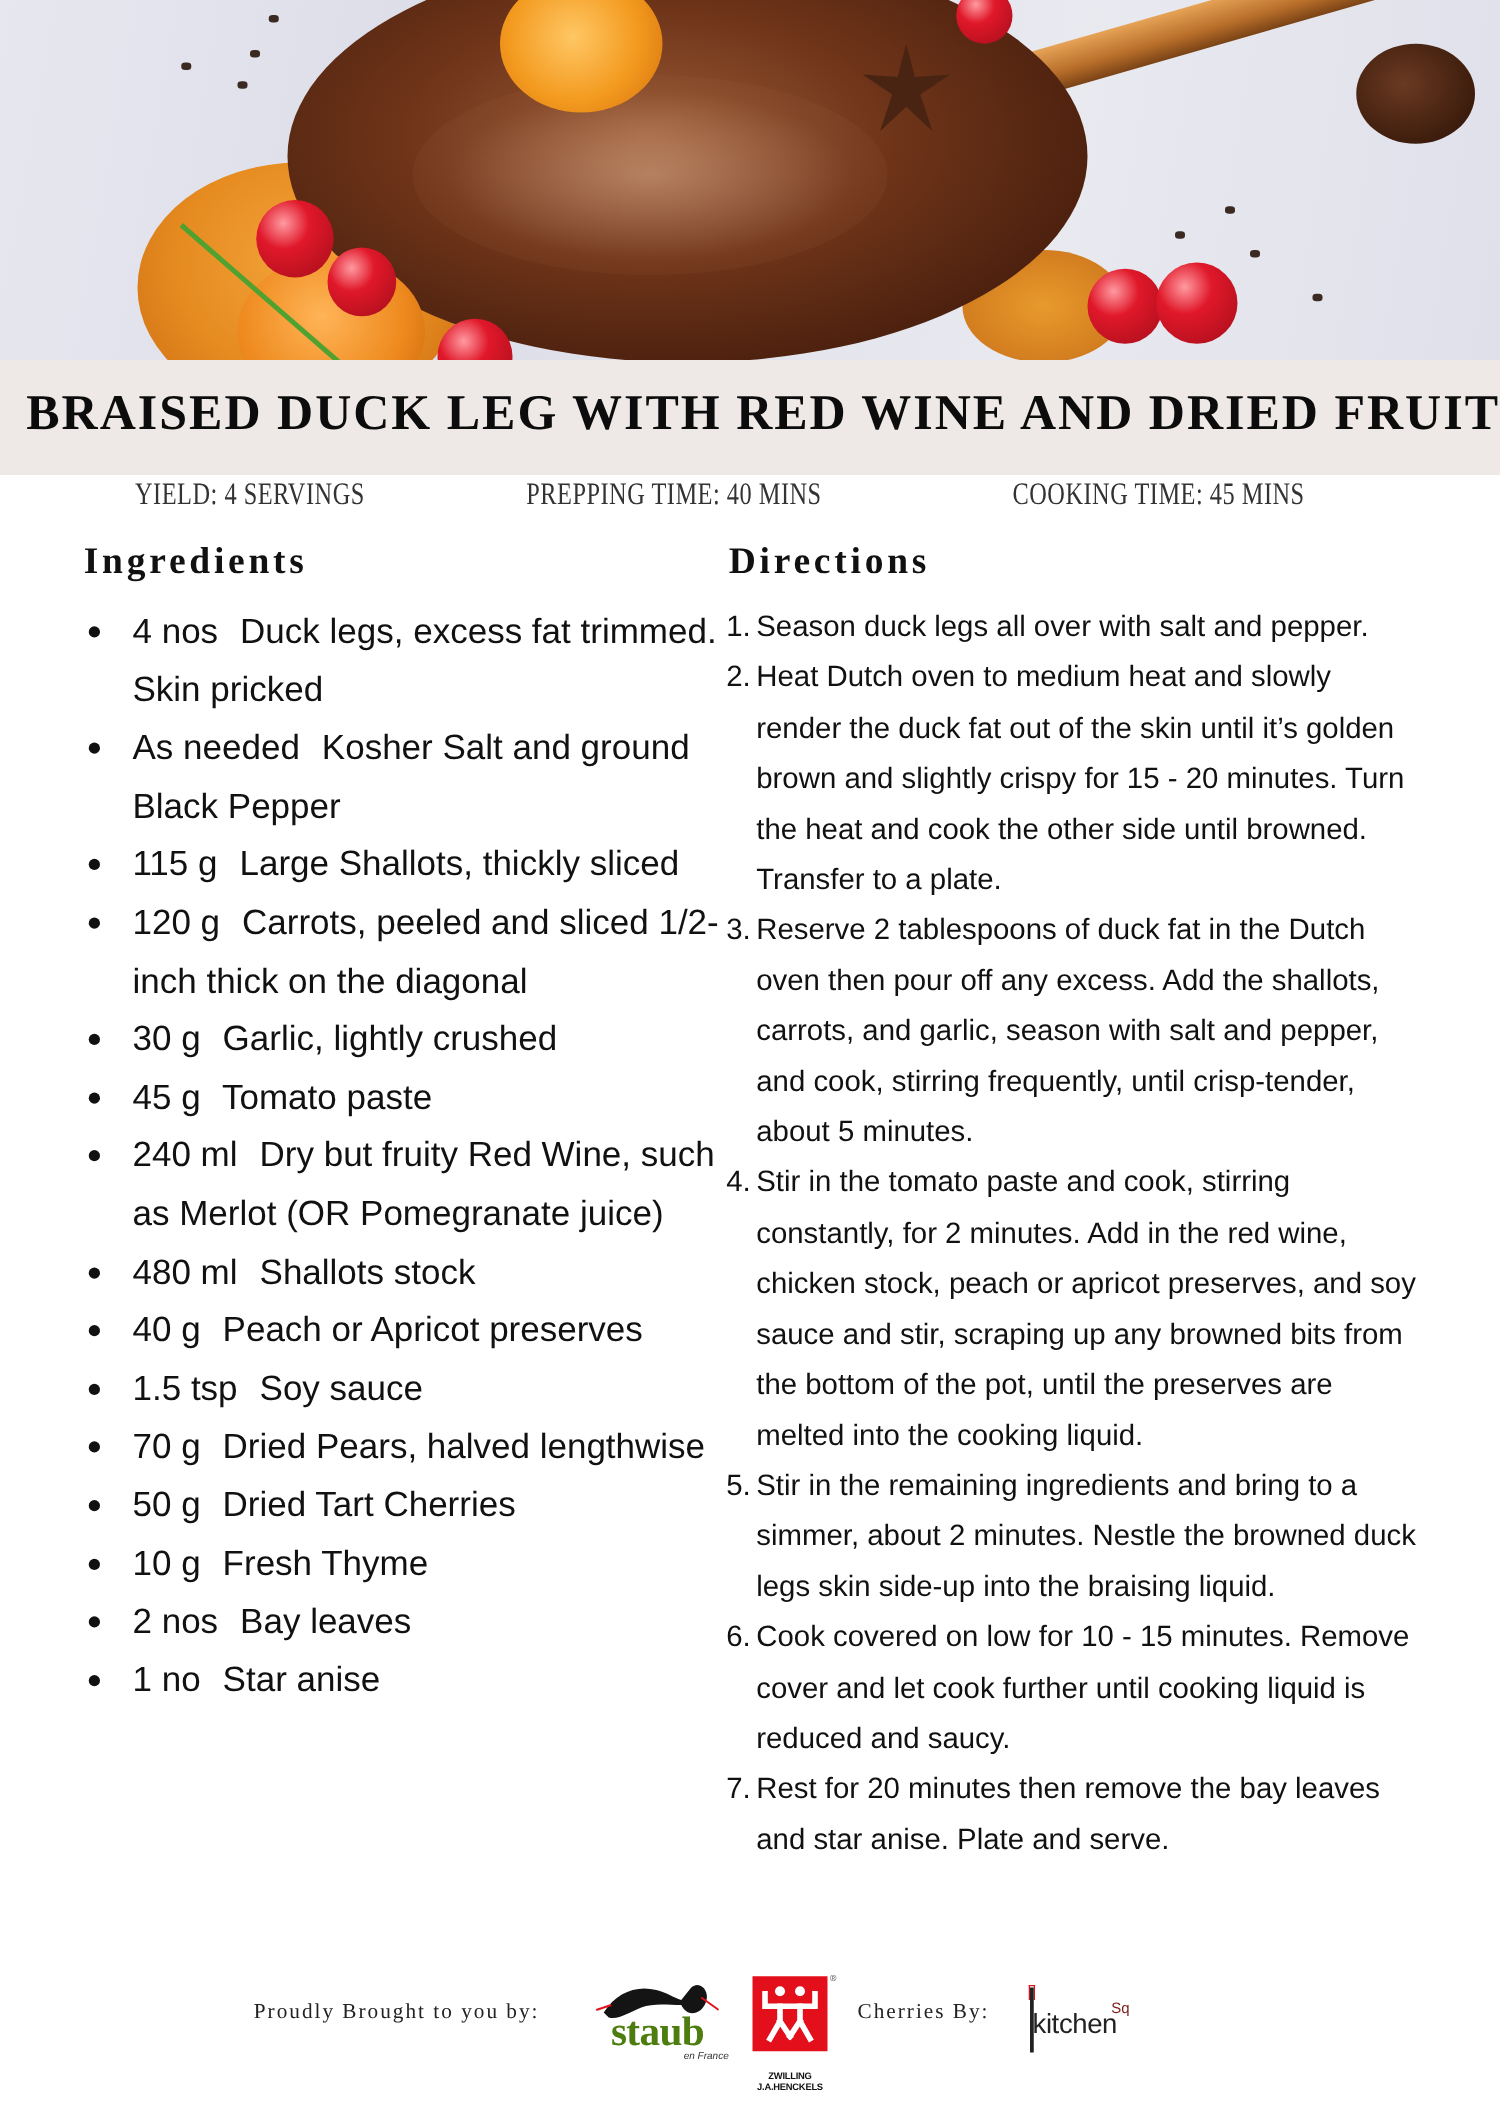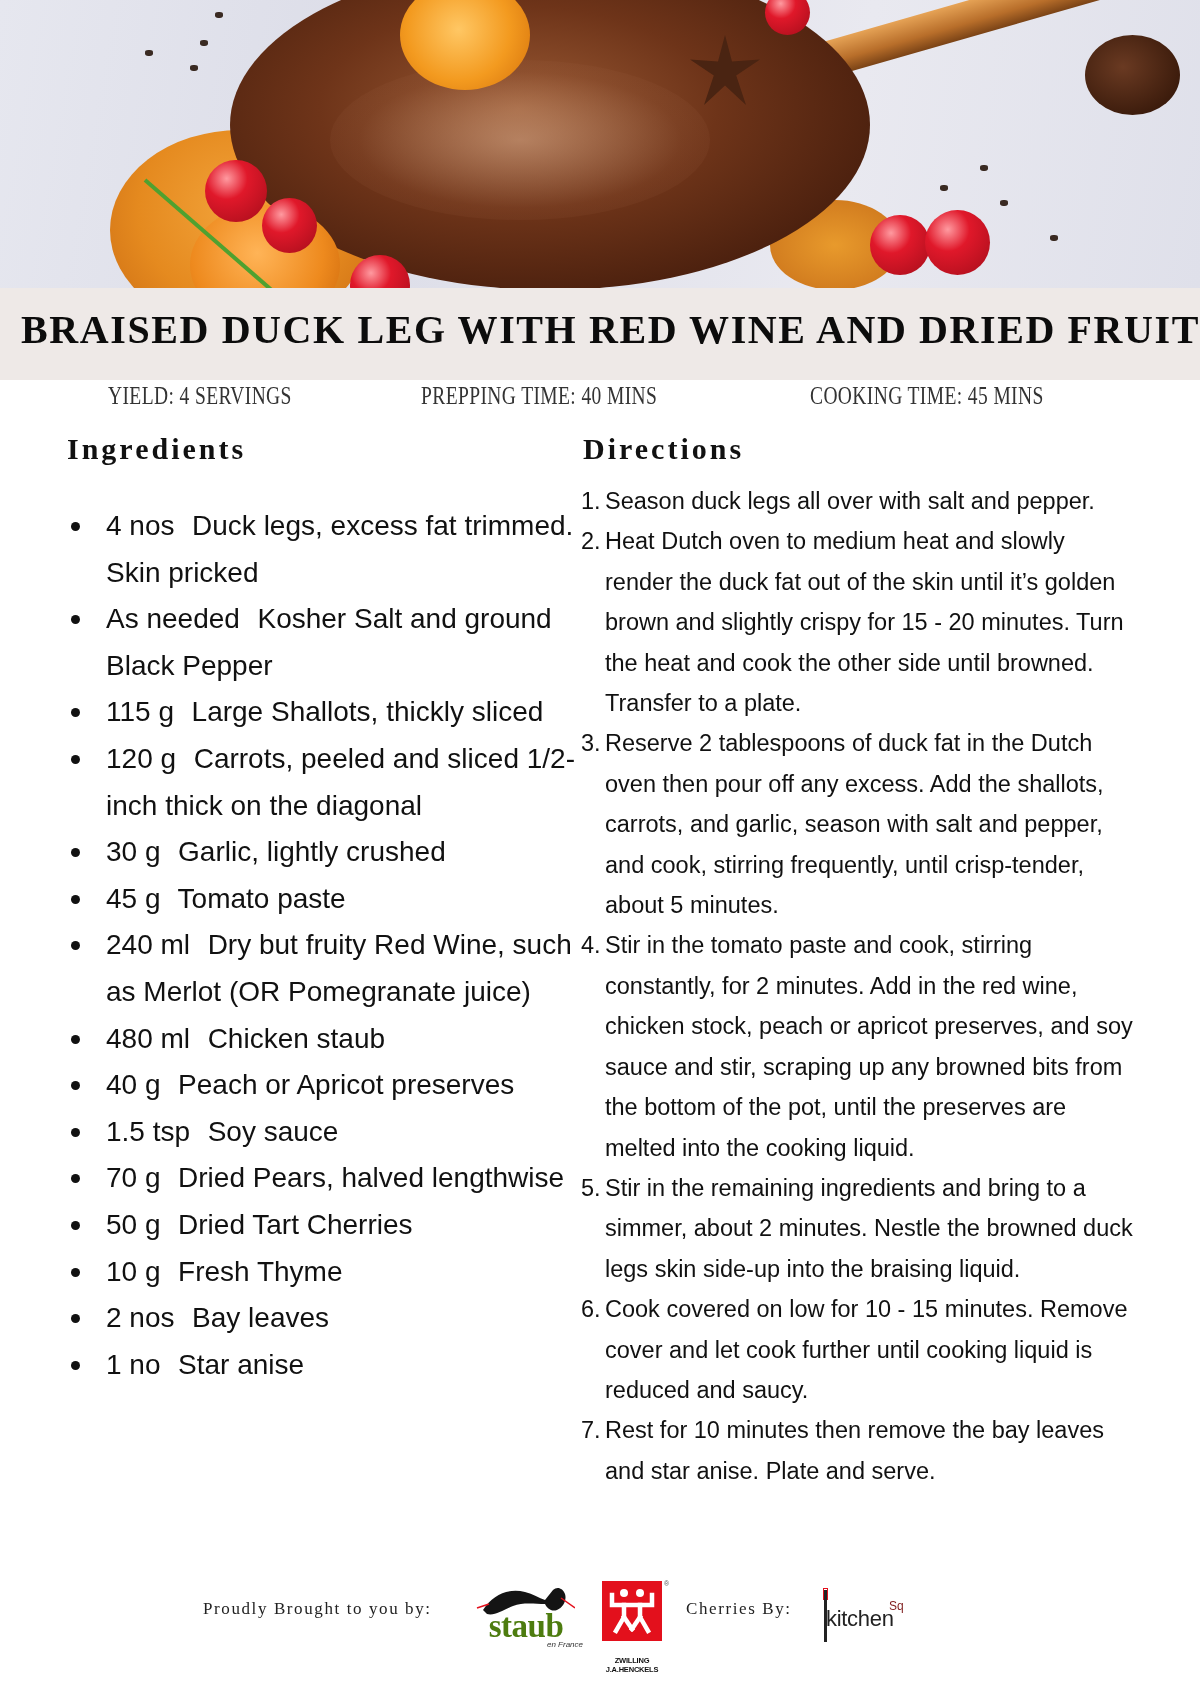--- a/index.html
+++ b/index.html
@@ -67,21 +67,21 @@
   .section-heading {
     position: absolute; top: 424px; font-family: "Liberation Serif", serif;
     font-size: 30px; letter-spacing: 3px; color: #111; line-height: 50px; white-space: nowrap;
   }
   .h-ingredients { left: 67px; }
   .h-directions { left: 583px; }
 
   
   .ingredients {
     position: absolute; left: 106px; top: 482px; width: 470px; list-style: none;
-    font-size: 28px; line-height: 46.6px; color: #111; margin-top: 21px;
+    font-size: 28px; line-height: 46.6px; color: #111;
   }
   .ingredients li { position: relative; }
   .ingredients li .bullet {
     position: absolute; left: -35px; top: 19px; width: 9px; height: 9px; border-radius: 50%; background: #111;
   }
   .ingredients .qty { margin-right: 0.35em; }
 
   
   .directions {
     position: absolute; left: 605px; top: 481px; width: 530px; list-style: none;
@@ -158,39 +158,39 @@
 
 <h2 class="section-heading h-ingredients">Ingredients</h2>
 <ul class="ingredients" id="ingredients-list">
     <li><span class="bullet"></span><span class="qty">4 nos</span> <span class="txt">Duck legs, excess fat trimmed. Skin pricked</span></li>
     <li><span class="bullet"></span><span class="qty">As needed</span> <span class="txt">Kosher Salt and ground Black Pepper</span></li>
     <li><span class="bullet"></span><span class="qty">115 g</span> <span class="txt">Large Shallots, thickly sliced</span></li>
     <li><span class="bullet"></span><span class="qty">120 g</span> <span class="txt">Carrots, peeled and sliced 1/2-inch thick on the diagonal</span></li>
     <li><span class="bullet"></span><span class="qty">30 g</span> <span class="txt">Garlic, lightly crushed</span></li>
     <li><span class="bullet"></span><span class="qty">45 g</span> <span class="txt">Tomato paste</span></li>
     <li><span class="bullet"></span><span class="qty">240 ml</span> <span class="txt">Dry but fruity Red Wine, such as Merlot (OR Pomegranate juice)</span></li>
-    <li><span class="bullet"></span><span class="qty">480 ml</span> <span class="txt">Chicken staub</span></li>
+    <li><span class="bullet"></span><span class="qty">480 ml</span> <span class="txt">Shallots stock</span></li>
     <li><span class="bullet"></span><span class="qty">40 g</span> <span class="txt">Peach or Apricot preserves</span></li>
     <li><span class="bullet"></span><span class="qty">1.5 tsp</span> <span class="txt">Soy sauce</span></li>
     <li><span class="bullet"></span><span class="qty">70 g</span> <span class="txt">Dried Pears, halved lengthwise</span></li>
     <li><span class="bullet"></span><span class="qty">50 g</span> <span class="txt">Dried Tart Cherries</span></li>
     <li><span class="bullet"></span><span class="qty">10 g</span> <span class="txt">Fresh Thyme</span></li>
     <li><span class="bullet"></span><span class="qty">2 nos</span> <span class="txt">Bay leaves</span></li>
     <li><span class="bullet"></span><span class="qty">1 no</span> <span class="txt">Star anise</span></li>
   </ul>
 
 <h2 class="section-heading h-directions">Directions</h2>
 <ol class="directions" id="directions-list">
     <li><span class="num">1.</span><span class="txt">Season duck legs all over with salt and pepper.</span></li>
     <li><span class="num">2.</span><span class="txt">Heat Dutch oven to medium heat and slowly render the duck fat out of the skin until it’s golden brown and slightly crispy for 15 - 20 minutes. Turn the heat and cook the other side until browned. Transfer to a plate.</span></li>
     <li><span class="num">3.</span><span class="txt">Reserve 2 tablespoons of duck fat in the Dutch oven then pour off any excess. Add the shallots, carrots, and garlic, season with salt and pepper, and cook, stirring frequently, until crisp-tender, about 5 minutes.</span></li>
     <li><span class="num">4.</span><span class="txt">Stir in the tomato paste and cook, stirring constantly, for 2 minutes. Add in the red wine, chicken stock, peach or apricot preserves, and soy sauce and stir, scraping up any browned bits from the bottom of the pot, until the preserves are melted into the cooking liquid.</span></li>
     <li><span class="num">5.</span><span class="txt">Stir in the remaining ingredients and bring to a simmer, about 2 minutes. Nestle the browned duck legs skin side-up into the braising liquid.</span></li>
     <li><span class="num">6.</span><span class="txt">Cook covered on low for 10 - 15 minutes. Remove cover and let cook further until cooking liquid is reduced and saucy.</span></li>
-    <li><span class="num">7.</span><span class="txt">Rest for 10 minutes then remove the bay leaves and star anise. Plate and serve.</span></li>
+    <li><span class="num">7.</span><span class="txt">Rest for 20 minutes then remove the bay leaves and star anise. Plate and serve.</span></li>
   </ol>
 
 <div class="footer-label footer-brought">Proudly Brought to you by:</div>
 
 <div class="logo-staub">
   <svg class="staub-bird" viewBox="0 0 100 34">
     <path d="M8 26 C18 10 34 4 50 8 C58 10 64 14 70 16 L78 6 C82 2 88 4 90 10 C92 16 88 24 82 26 C76 28 72 24 70 20 C60 20 48 18 38 22 C28 26 20 32 12 30 Z" fill="#141414"></path>
     <path d="M2 24 L14 20" stroke="#e3101c" stroke-width="1.5"></path>
     <path d="M86 14 L100 24" stroke="#e3101c" stroke-width="1.5"></path>
   </svg>

